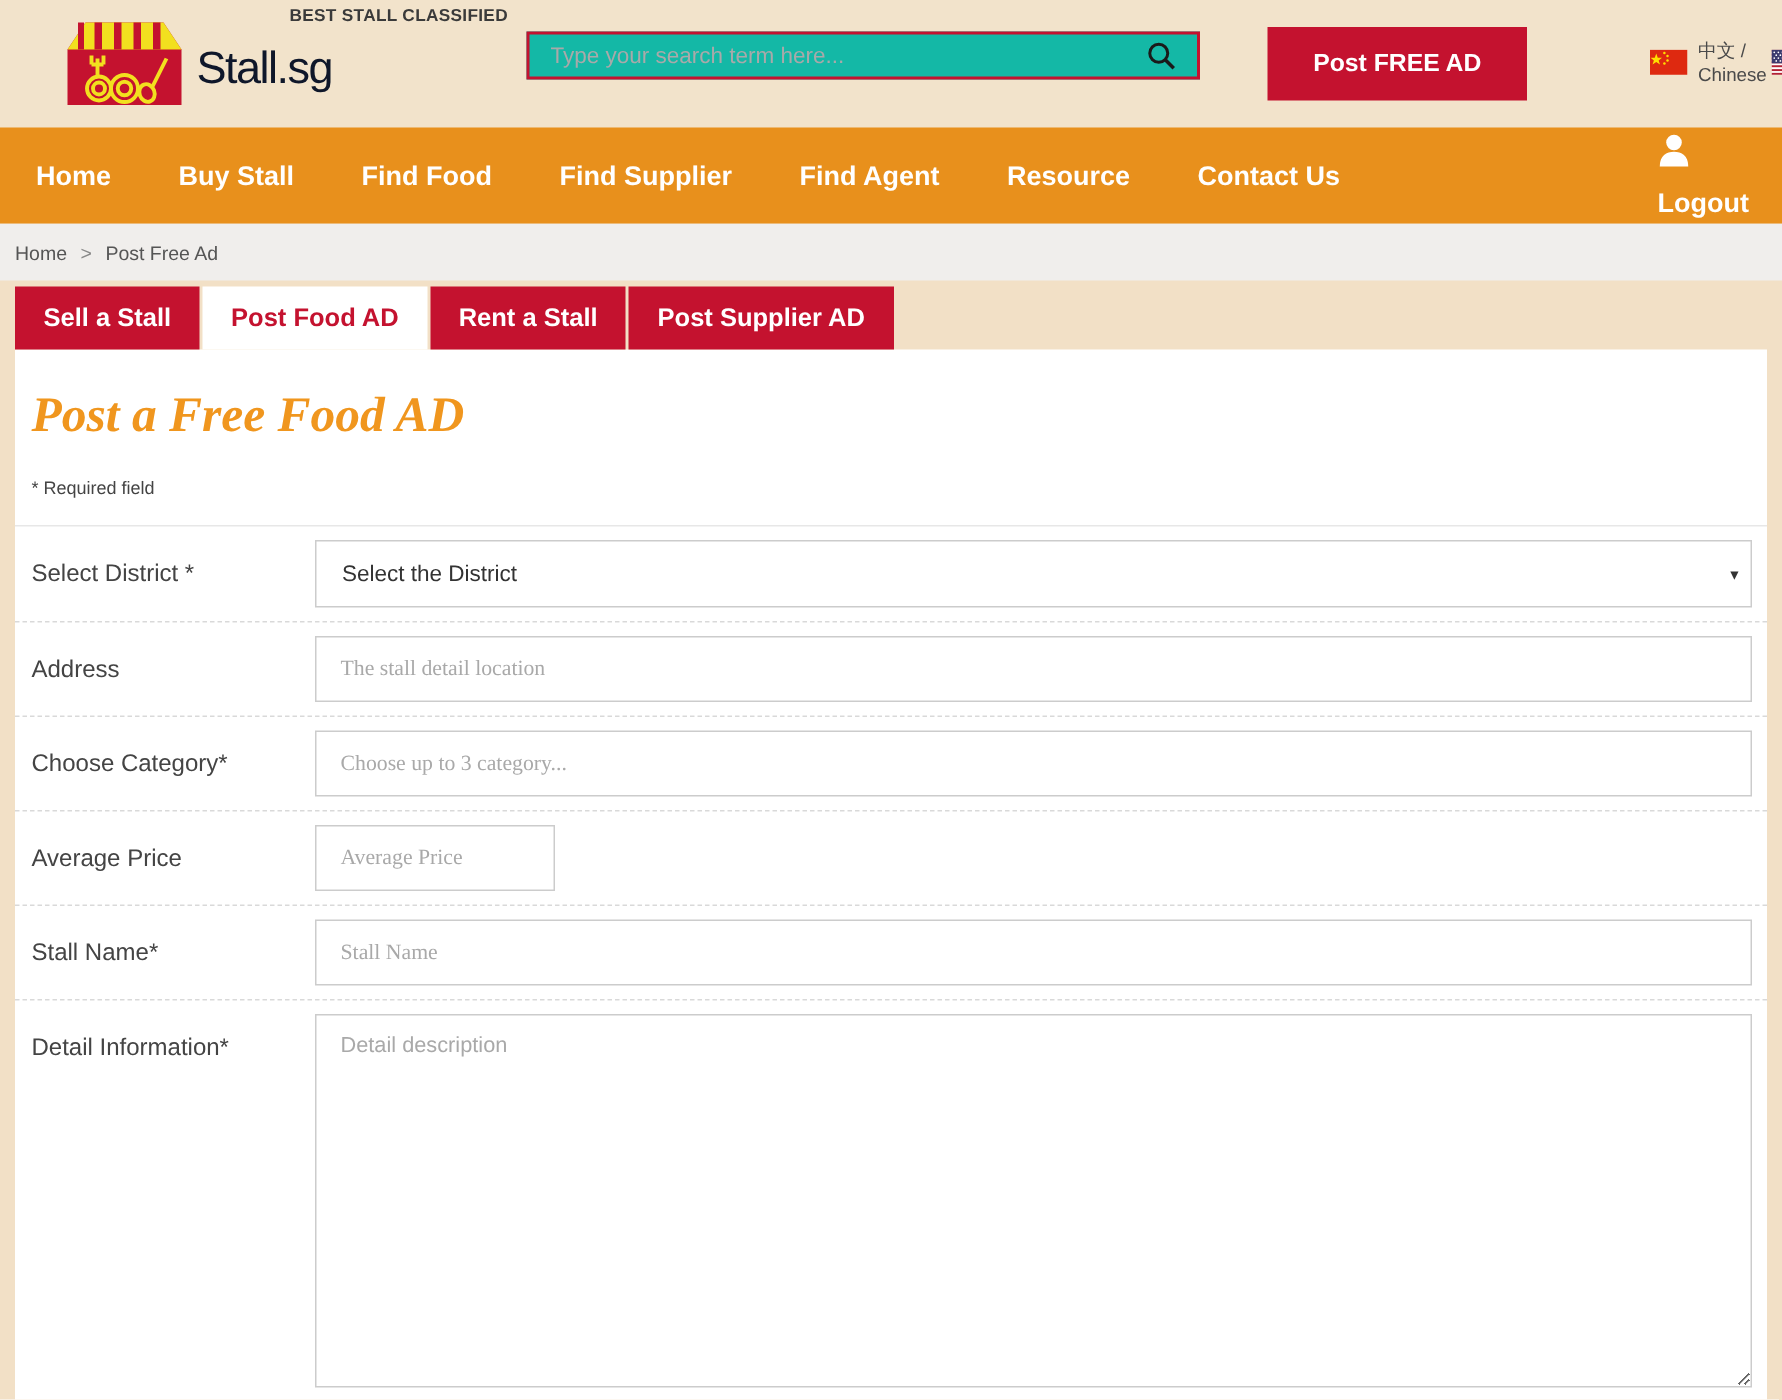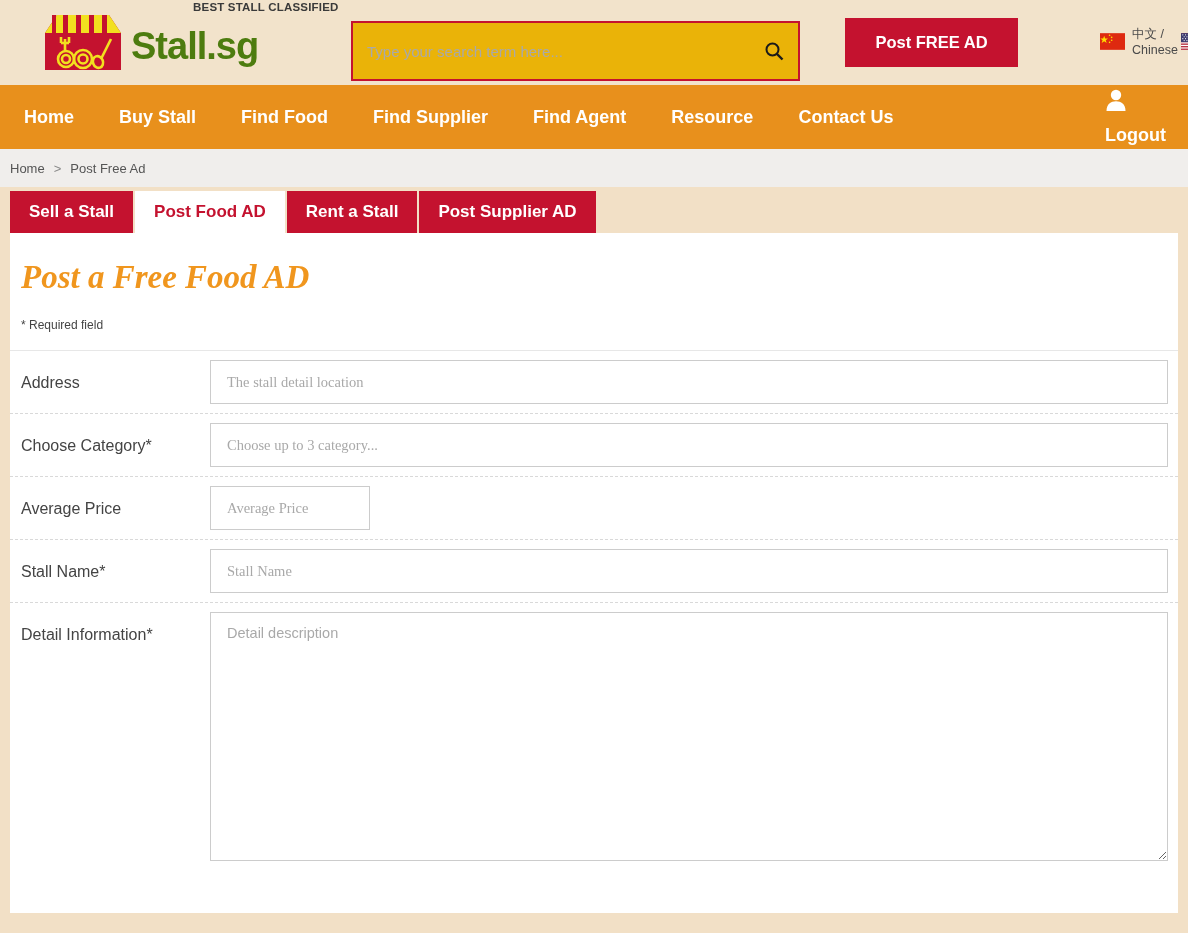--- a/index.html
+++ b/index.html
@@ -39,36 +39,36 @@
     position: absolute;
     top: -20px;
     left: 62px;
     font-size: 11.5px;
     font-weight: bold;
     letter-spacing: .2px;
     color: #3a3a3a;
     white-space: nowrap;
   }
   .brand-name {
-    font-size: 38px;
-    font-weight: bold;
-    color: #4d7c0f;
+    font-size: 30px;
+    font-weight: normal;
+    color: #0f172a;
     letter-spacing: -1px;
     line-height: 1;
     margin-top: 6px;
   }
 
   .search-wrap {
     position: absolute;
     left: 351px;
     top: 21px;
     width: 449px;
-    height: 60px;
+    height: 32px;
     border: 2px solid #c4122f;
-    background: #eab308;
+    background: #14b8a6;
     display: flex;
     align-items: center;
   }
   .search-input {
     border: 0;
     outline: none;
     flex: 1;
     height: 100%;
     padding: 0 14px;
     font-size: 15px;
@@ -387,20 +387,29 @@
   <button class="tab">Rent a Stall</button>
   <button class="tab">Post Supplier AD</button>
 </div>
 
 <div class="panel">
   <h1 class="page-title">Post a Free Food AD</h1>
   <div class="required-note">* Required field</div>
 
   <div class="form">
 
+    <div class="row">
+      <div class="label">Select District *</div>
+      <div class="field">
+        <div class="select-wrap">
+          <div class="select-value">Select the District</div>
+          <span class="select-caret">▾</span>
+        </div>
+      </div>
+    </div>
 
     <div class="row">
       <div class="label">Address</div>
       <div class="field">
         <input class="ctrl" type="text" placeholder="The stall detail location" style="">
       </div>
     </div>
 
     <div class="row">
       <div class="label">Choose Category*</div>

